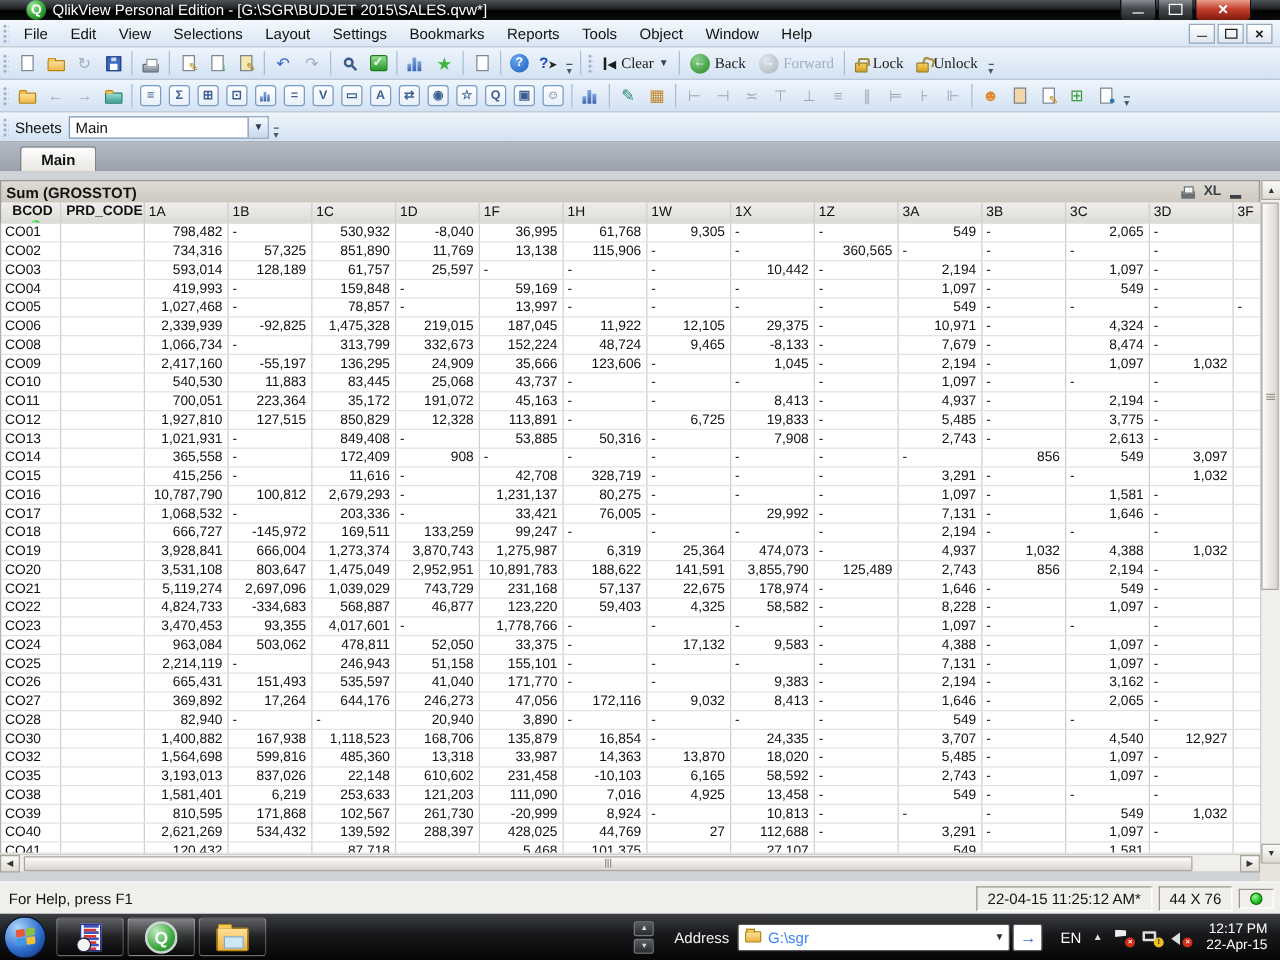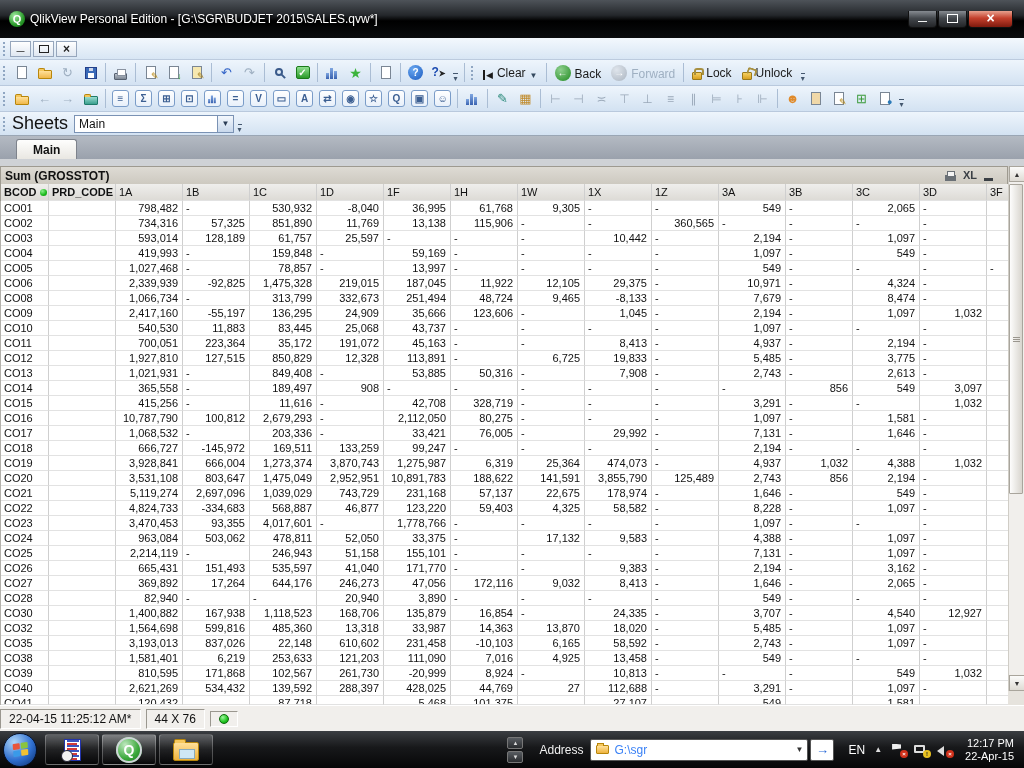--- a/index.html
+++ b/index.html
@@ -1,21 +1,21 @@
 <!DOCTYPE html>
 <html><head>
 <meta charset="utf-8">
 <style>
   * { margin:0; padding:0; box-sizing:border-box; }
   html,body { width:1024px; height:768px; overflow:hidden; }
   body { font-family:"Liberation Sans", sans-serif; }
   .screen { width:1024px; height:768px; display:flex; flex-direction:column; background:#d4d0c8; }
 
   
-  .titlebar { height:38px; background:linear-gradient(180deg,#4e5359 0%,#24272b 40%,#000 55%,#0a0c0e 100%); display:flex; align-items:center; padding:0 9px; flex:none; }
+  .titlebar { height:16px; background:linear-gradient(180deg,#4e5359 0%,#24272b 40%,#000 55%,#0a0c0e 100%); display:flex; align-items:center; padding:0 21px; flex:none; }
   .qv-ico { width:16px; height:16px; border-radius:50%; background:radial-gradient(circle at 35% 30%, #9fe89f, #2a9a2a 60%, #0f6a0f); color:#fff; font:bold 11px/16px "Liberation Sans",sans-serif; text-align:center; margin-right:5px; flex:none; }
   .qv-ico::before { content:"Q"; }
   .title-text { color:#fff; font-size:12px; text-shadow:0 1px 2px #000; white-space:nowrap; overflow:hidden; flex:1; }
   .cap-btns { display:flex; gap:1px; margin-right:2px; }
   .cap-btn { width:29px; height:17px; border:1px solid #111; border-top:none; border-radius:0 0 4px 4px; background:linear-gradient(#868b91,#43474c 45%,#232528); color:#fff; display:flex; align-items:center; justify-content:center; font:bold 11px/11px "Liberation Sans",sans-serif; }
   .cap-btn.close { width:45px; background:linear-gradient(#e8a18e,#c4402c 45%,#7e1a0e); }
   .cap-btn.min::before { content:"—"; font-size:9px; margin-top:5px; }
   .cap-btn.max::before { content:""; width:9px; height:7px; border:1px solid #fff; }
   .cap-btn.close::before { content:"×"; font-size:14px; }
 
@@ -58,41 +58,41 @@
   .ic-bars i { display:block; width:3px; background:linear-gradient(#7fa6e0,#3a62b0); }
   .ic-bars i:nth-child(1){height:6px;} .ic-bars i:nth-child(2){height:11px;} .ic-bars i:nth-child(3){height:8px;}
   .ic-star { color:#3cb43c; font-size:14px; line-height:14px; }
   .ic-star::before { content:"★"; }
   .ic-help { width:15px; height:15px; border-radius:50%; background:radial-gradient(circle at 35% 30%, #6aa8f0, #1a5ac0); color:#fff; font:bold 10px/15px "Liberation Sans",sans-serif; text-align:center; }
   .ic-help::before { content:"?"; }
   .ic-whats { color:#1a4ab0; font:bold 12px/12px "Liberation Sans",sans-serif; }
   .ic-whats::before { content:"?"; }
   .ic-whats::after { content:"➤"; font-size:8px; color:#222; }
 
-  .btn-lab { display:flex; align-items:flex-end; gap:4px; padding:1px 5px; border-radius:2px; font-size:12px; color:#1a1a1a; }
+  .btn-lab { display:flex; align-items:center; gap:4px; padding:1px 5px; border-radius:2px; font-size:12px; color:#1a1a1a;font-family:Liberation Serif, serif; }
   .btn-lab .caret { font-size:8px; color:#33485e; }
   .btn-lab.disabled { color:#9fb0c2; }
   .ic-clearmark { border-left:2px solid #1a1a1a; padding-left:1px; color:#1a1a1a; font-size:9px; }
   .ic-clearmark::before { content:"◀"; }
   .ic-circ { width:16px; height:16px; border-radius:50%; color:#fff; font:bold 10px/16px "Liberation Sans",sans-serif; text-align:center; flex:none; }
   .ic-circ.green { background:radial-gradient(circle at 35% 30%, #8ecf8e, #1f8a1f); }
   .ic-circ.grayc { background:radial-gradient(circle at 35% 30%, #dfe5ec, #aab4c0); color:#fff; }
   .ic-circ.al::before { content:"←"; }
   .ic-circ.ar::before { content:"→"; }
   .ic-lock { width:10px; height:8px; background:linear-gradient(#f6d060,#d8a020); border:1px solid #9a7a1a; border-radius:1px; position:relative; margin-top:6px; }
   .ic-lock::before { content:""; position:absolute; top:-5px; left:1px; width:6px; height:5px; border:2px solid #a89040; border-bottom:none; border-radius:3px 3px 0 0; }
   .ic-lock.open::before { left:4px; transform:rotate(18deg); }
 
   .bx { width:17px; height:17px; background:linear-gradient(#ffffff,#e8f0fa); border:1px solid #7a9cc8; border-radius:3px; color:#3c5f92; font:bold 10px/15px "Liberation Sans",sans-serif; display:flex; align-items:center; justify-content:center; flex:none; }
   .bx .ic-bars { transform:scale(.7); }
   .al-ic { color:#9aa8b8; font-size:12px; }
 
   
   .sheetsbar { height:24px; background:linear-gradient(#eef5fc,#d3e2f2); border-bottom:1px solid #9aa6b5; display:flex; align-items:center; flex:none; }
-  .sheets-label { font-size:18px; color:#111; margin:0 6px 0 2px; }
+  .sheets-label { font-size:12px; color:#111; margin:0 6px 0 2px; }
   .combo { width:160px; height:18px; background:#fff; border:1px solid #7a92b4; display:flex; align-items:center; }
   .combo .val { flex:1; font-size:12px; padding-left:4px; color:#111; }
   .combo .drop { width:16px; height:16px; background:linear-gradient(#f4f8fd,#c8d8ec); border-left:1px solid #7a92b4; color:#2a3c55; font-size:8px; display:flex; align-items:center; justify-content:center; }
   .combo .drop::before { content:"▼"; }
 
   
   .tabbar { height:23px; background:linear-gradient(#b4bac3,#9aa1ac); display:flex; align-items:flex-end; padding-left:16px; flex:none; }
   .tab { height:20px; padding:0 16px; background:linear-gradient(#fefefd,#e9e7e2); border:1px solid #7e838c; border-bottom:none; border-radius:3px 3px 0 0; font:bold 12px/20px "Liberation Sans",sans-serif; color:#111; }
 
   
@@ -101,21 +101,21 @@
   .tbl-caption { height:18px; background:linear-gradient(#dedbd4,#cdc9c0); border:1px solid #9e9a90; border-bottom:none; display:flex; align-items:center; padding:0 4px; }
   .tbl-caption .cap-title { font:bold 12px/18px "Liberation Sans",sans-serif; color:#111; flex:1; }
   .cap-icons { display:flex; align-items:center; gap:7px; margin-right:10px; }
   .cap-print { width:11px; height:6px; background:#6a7076; position:relative; margin-top:4px; }
   .cap-print::before { content:""; position:absolute; top:-4px; left:2px; width:6px; height:4px; background:#f4f4f4; border:1px solid #6a7076; }
   .cap-xl { font:bold 11px/11px "Liberation Sans",sans-serif; color:#3a3f45; }
   .cap-min { width:9px; height:3px; background:#3a3f45; margin-top:7px; }
 
   .tbl-header { display:flex; height:17px; border-left:1px solid #9e9a90; }
   .th { background:linear-gradient(#efeeec,#dddbd6); border-right:1px solid #b3b1ab; border-bottom:1px solid #8f8d87; font-size:11px; line-height:16px; padding-left:3px; color:#111; display:flex; align-items:center; flex:none; overflow:hidden; white-space:nowrap; }
-  .th.hb { font-weight:bold; }
+  .th.hb { font-weight:bold;flex-direction:column; }
   .keydot { width:7px; height:7px; border-radius:50%; background:radial-gradient(circle at 35% 30%, #8cf08c, #18b818 60%, #0c860c); margin-left:4px; flex:none; }
 
   .tbl-body { height:504px; overflow:hidden; background:#fff; border-left:1px solid #b3b1ab; }
   .trow { display:flex; height:15px; }
   .trow.partial { height:9px; overflow:hidden; }
   .tcell { flex:none; border-right:1px solid #cfcfcf; border-bottom:1px solid #e2e2e2; font-size:11px; line-height:14px; white-space:nowrap; overflow:hidden; color:#111; }
   .w0 { width:48px; } .wn { width:67px; } .wl { width:22px; border-right:none !important; }
   .c-label { text-align:left; padding-left:3px; }
   .c-num { text-align:right; padding-right:4px; }
   .c-dash { text-align:left; padding-left:3px; }
@@ -188,20 +188,34 @@
     <span class="title-text">QlikView Personal Edition - [G:\SGR\BUDJET 2015\SALES.qvw*]</span>
     <div class="cap-btns">
       <span class="cap-btn min"></span>
       <span class="cap-btn max"></span>
       <span class="cap-btn close"></span>
     </div>
   </div>
 
   <div class="menubar">
     <span class="grip"></span>
+    <div class="menu-items">
+        <span class="menu-item">File</span>
+        <span class="menu-item">Edit</span>
+        <span class="menu-item">View</span>
+        <span class="menu-item">Selections</span>
+        <span class="menu-item">Layout</span>
+        <span class="menu-item">Settings</span>
+        <span class="menu-item">Bookmarks</span>
+        <span class="menu-item">Reports</span>
+        <span class="menu-item">Tools</span>
+        <span class="menu-item">Object</span>
+        <span class="menu-item">Window</span>
+        <span class="menu-item">Help</span>
+      </div>
     <div class="mdi">
       <span class="m-min"></span>
       <span class="m-rest"></span>
       <span class="m-close"></span>
     </div>
   </div>
 
   <div class="toolbar">
     <span class="grip"></span>
     <span class="ti">
@@ -620,21 +634,21 @@
             <div class="tcell wn c-dash">-</div>
             <div class="tcell wl "></div>
           </div>
           <div class="trow">
             <div class="tcell w0 c-label">CO08</div>
             <div class="tcell wn "></div>
             <div class="tcell wn c-num">1,066,734</div>
             <div class="tcell wn c-dash">-</div>
             <div class="tcell wn c-num">313,799</div>
             <div class="tcell wn c-num">332,673</div>
-            <div class="tcell wn c-num">251,494</div>
+            <div class="tcell wn c-num">152,224</div>
             <div class="tcell wn c-num">48,724</div>
             <div class="tcell wn c-num">9,465</div>
             <div class="tcell wn c-num">-8,133</div>
             <div class="tcell wn c-dash">-</div>
             <div class="tcell wn c-num">7,679</div>
             <div class="tcell wn c-dash">-</div>
             <div class="tcell wn c-num">8,474</div>
             <div class="tcell wn c-dash">-</div>
             <div class="tcell wl "></div>
           </div>
@@ -726,21 +740,21 @@
             <div class="tcell wn c-dash">-</div>
             <div class="tcell wn c-num">2,613</div>
             <div class="tcell wn c-dash">-</div>
             <div class="tcell wl "></div>
           </div>
           <div class="trow">
             <div class="tcell w0 c-label">CO14</div>
             <div class="tcell wn "></div>
             <div class="tcell wn c-num">365,558</div>
             <div class="tcell wn c-dash">-</div>
-            <div class="tcell wn c-num">189,497</div>
+            <div class="tcell wn c-num">172,409</div>
             <div class="tcell wn c-num">908</div>
             <div class="tcell wn c-dash">-</div>
             <div class="tcell wn c-dash">-</div>
             <div class="tcell wn c-dash">-</div>
             <div class="tcell wn c-dash">-</div>
             <div class="tcell wn c-dash">-</div>
             <div class="tcell wn c-dash">-</div>
             <div class="tcell wn c-num">856</div>
             <div class="tcell wn c-num">549</div>
             <div class="tcell wn c-num">3,097</div>
@@ -764,21 +778,21 @@
             <div class="tcell wn c-num">1,032</div>
             <div class="tcell wl "></div>
           </div>
           <div class="trow">
             <div class="tcell w0 c-label">CO16</div>
             <div class="tcell wn "></div>
             <div class="tcell wn c-num">10,787,790</div>
             <div class="tcell wn c-num">100,812</div>
             <div class="tcell wn c-num">2,679,293</div>
             <div class="tcell wn c-dash">-</div>
-            <div class="tcell wn c-num">2,112,050</div>
+            <div class="tcell wn c-num">1,231,137</div>
             <div class="tcell wn c-num">80,275</div>
             <div class="tcell wn c-dash">-</div>
             <div class="tcell wn c-dash">-</div>
             <div class="tcell wn c-dash">-</div>
             <div class="tcell wn c-num">1,097</div>
             <div class="tcell wn c-dash">-</div>
             <div class="tcell wn c-num">1,581</div>
             <div class="tcell wn c-dash">-</div>
             <div class="tcell wl "></div>
           </div>
@@ -1142,20 +1156,21 @@
           <i></i>
           <i></i>
         </span>
       <span class="vspace"></span>
       <span class="sbtn">▼</span>
     </div>
     <div class="corner"></div>
   </div>
 
   <div class="statusbar">
+    <span class="status-help">For Help, press F1</span>
     <span class="sunken">22-04-15 11:25:12 AM*</span>
     <span class="sunken">44 X 76</span>
     <span class="sunken led-box">
         <span class="led"></span>
       </span>
   </div>
 
   <div class="taskbar">
     <span class="orb">
         <span class="wflag">

